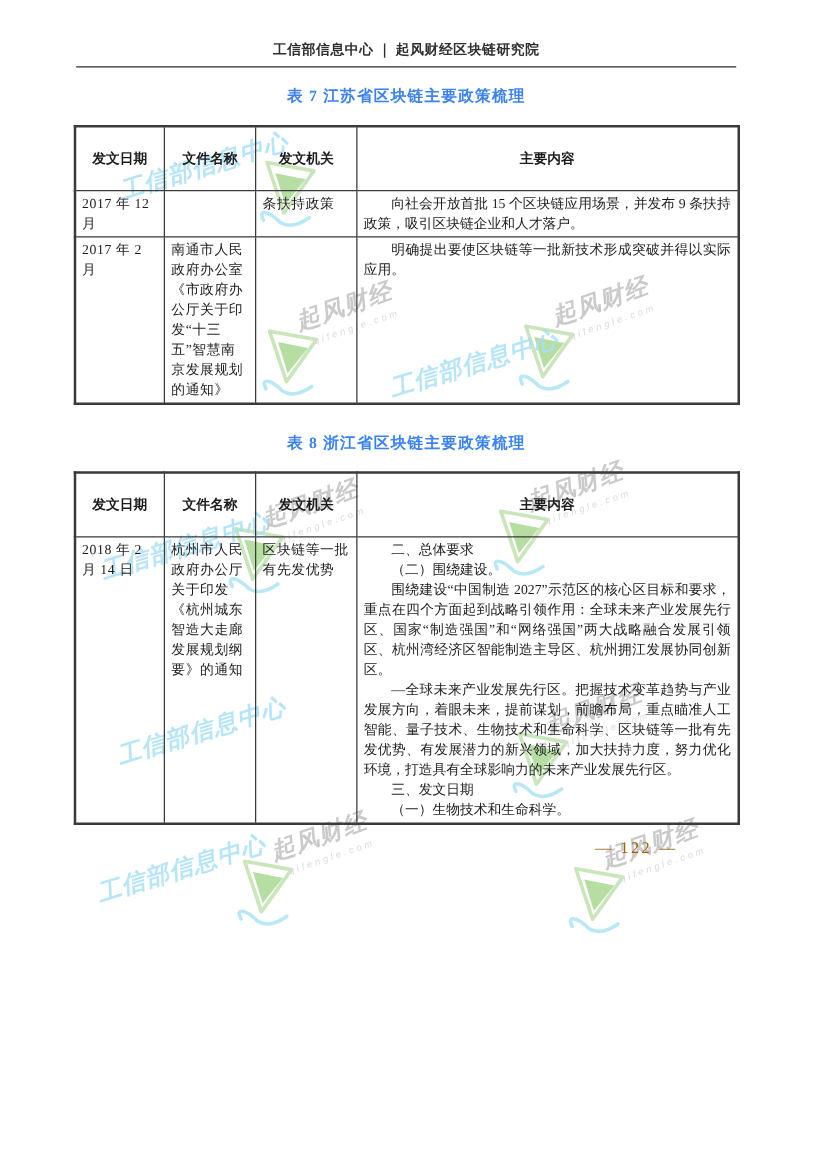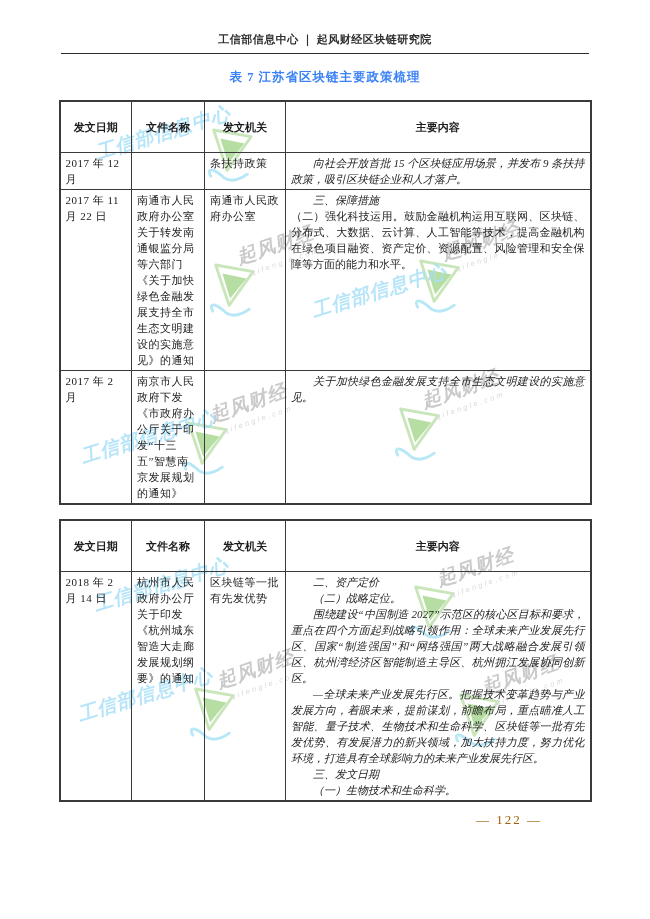--- a/index.html
+++ b/index.html
@@ -47,21 +47,21 @@
   }
   table.policy th, table.policy td {
     border:1px solid #3a3a3a; vertical-align:top;
     padding:2px 5px; line-height:16px;
   }
   table.policy th {
     font-weight:bold; text-align:center; height:17px; padding:17px 2px;
   }
   td.c-date, td.c-file, td.c-agency { letter-spacing:.5px;margin-left:17px; }
   .para { margin:0; text-align:justify; }
-  .para.indent { text-indent:22px;font-style:italic; }
+  .para.indent { text-indent:22px; }
   .page-num {
     text-align:right; padding-right:108px; margin-top:10px;
     font-size:13px; letter-spacing:2px; color:#a16207;
   }
 </style>
 </head>
 <body>
 
 <div id="page">
 
@@ -180,39 +180,31 @@
       <tbody>
           <tr>
             <td class="c-date">2017 年 12 月</td>
             <td class="c-file"></td>
             <td class="c-agency">条扶持政策</td>
             <td class="c-content">
               <p class="para indent">向社会开放首批 15 个区块链应用场景，并发布 9 条扶持政策，吸引区块链企业和人才落户。</p>
             </td>
           </tr>
           <tr>
-            <td class="c-date">2017 年 11 月 22 日</td>
-            <td class="c-file">南通市人民政府办公室关于转发南通银监分局等六部门《关于加快绿色金融发展支持全市生态文明建设的实施意见》的通知</td>
-            <td class="c-agency">南通市人民政府办公室</td>
-            <td class="c-content">
-              <p class="para indent">三、保障措施</p>
-              <p class="para">（二）强化科技运用。鼓励金融机构运用互联网、区块链、分布式、大数据、云计算、人工智能等技术，提高金融机构在绿色项目融资、资产定价、资源配置、风险管理和安全保障等方面的能力和水平。</p>
-            </td>
-          </tr>
-          <tr>
             <td class="c-date">2017 年 2 月</td>
-            <td class="c-file">南京市人民政府下发《市政府办公厅关于印发“十三五”智慧南京发展规划的通知》</td>
+            <td class="c-file">南通市人民政府办公室《市政府办公厅关于印发“十三五”智慧南京发展规划的通知》</td>
             <td class="c-agency"></td>
             <td class="c-content">
-              <p class="para indent">关于加快绿色金融发展支持全市生态文明建设的实施意见。</p>
+              <p class="para indent">明确提出要使区块链等一批新技术形成突破并得以实际应用。</p>
             </td>
           </tr>
         </tbody>
     </table>
 
+    <div class="tbl-title second">表 8 浙江省区块链主要政策梳理</div>
     <table class="policy" id="table8">
       <colgroup>
           <col style="width:72px">
           <col style="width:73px">
           <col style="width:81px">
           <col style="width:305px">
         </colgroup>
       <thead>
           <tr>
             <th>发文日期</th>
@@ -220,22 +212,22 @@
             <th>发文机关</th>
             <th>主要内容</th>
           </tr>
         </thead>
       <tbody>
           <tr>
             <td class="c-date">2018 年 2 月 14 日</td>
             <td class="c-file">杭州市人民政府办公厅关于印发《杭州城东智造大走廊发展规划纲要》的通知</td>
             <td class="c-agency">区块链等一批有先发优势</td>
             <td class="c-content">
-              <p class="para indent">二、资产定价</p>
-              <p class="para indent">（二）战略定位。</p>
+              <p class="para indent">二、总体要求</p>
+              <p class="para indent">（二）围绕建设。</p>
               <p class="para indent">围绕建设“中国制造 2027”示范区的核心区目标和要求，重点在四个方面起到战略引领作用：全球未来产业发展先行区、国家“制造强国”和“网络强国”两大战略融合发展引领区、杭州湾经济区智能制造主导区、杭州拥江发展协同创新区。</p>
               <p class="para indent">—全球未来产业发展先行区。把握技术变革趋势与产业发展方向，着眼未来，提前谋划，前瞻布局，重点瞄准人工智能、量子技术、生物技术和生命科学、区块链等一批有先发优势、有发展潜力的新兴领域，加大扶持力度，努力优化环境，打造具有全球影响力的未来产业发展先行区。</p>
               <p class="para indent">三、发文日期</p>
               <p class="para indent">（一）生物技术和生命科学。</p>
             </td>
           </tr>
         </tbody>
     </table>
 
     <div class="page-num">— 122 —</div>

